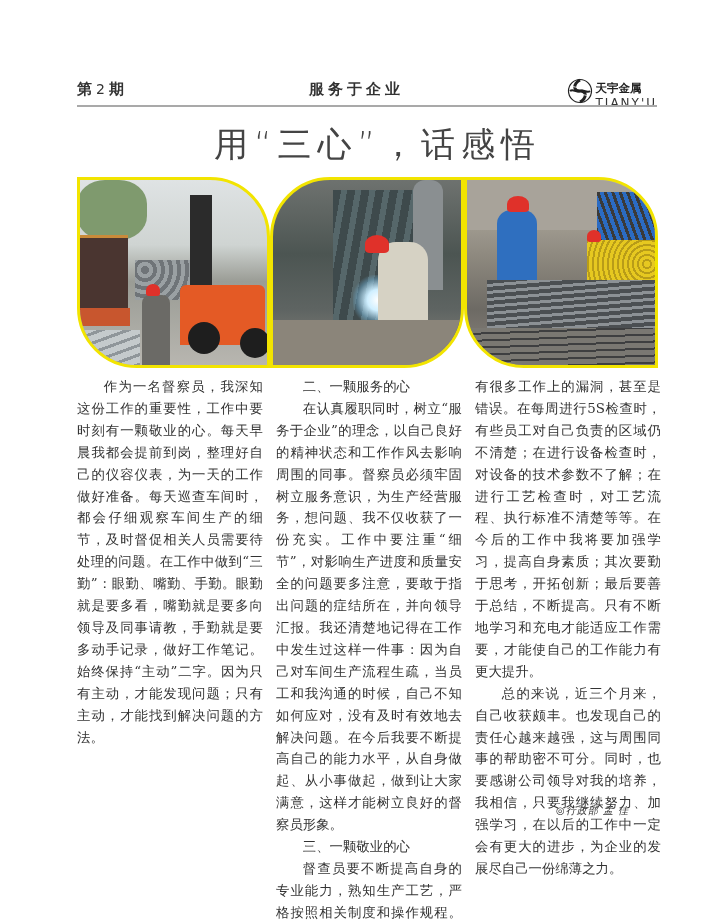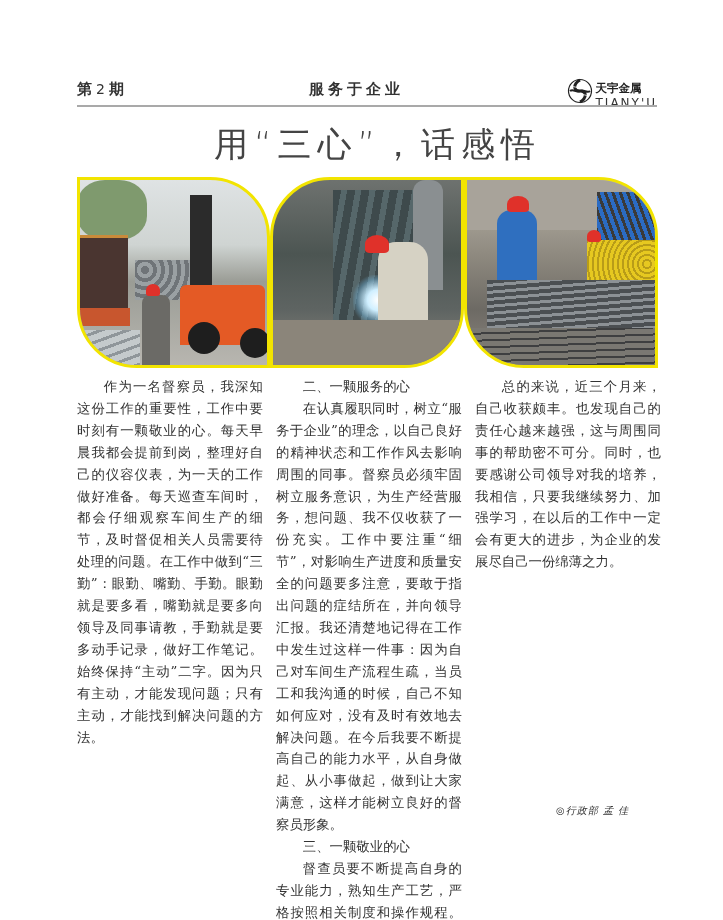--- a/index.html
+++ b/index.html
@@ -102,16 +102,17 @@
 </div>
 
 <div class="col col2">
   <p class="heading">二、一颗服务的心</p>
   <p class="ind">在认真履职同时，树立“服务于企业”的理念，以自己良好的精神状态和工作作风去影响周围的同事。督察员必须牢固树立服务意识，为生产经营服务，想问题、我不仅收获了一份充实。工作中要注重“细节”，对影响生产进度和质量安全的问题要多注意，要敢于指出问题的症结所在，并向领导汇报。我还清楚地记得在工作中发生过这样一件事：因为自己对车间生产流程生疏，当员工和我沟通的时候，自己不知如何应对，没有及时有效地去解决问题。在今后我要不断提高自己的能力水平，从自身做起、从小事做起，做到让大家满意，这样才能树立良好的督察员形象。</p>
   <p class="heading">三、一颗敬业的心</p>
   <p class="ind">督查员要不断提高自身的专业能力，熟知生产工艺，严格按照相关制度和操作规程。如果不学习，就会</p>
 </div>
 
 <div class="col col3">
+  <p>有很多工作上的漏洞，甚至是错误。在每周进行5S检查时，有些员工对自己负责的区域仍不清楚；在进行设备检查时，对设备的技术参数不了解；在进行工艺检查时，对工艺流程、执行标准不清楚等等。在今后的工作中我将要加强学习，提高自身素质；其次要勤于思考，开拓创新；最后要善于总结，不断提高。只有不断地学习和充电才能适应工作需要，才能使自己的工作能力有更大提升。</p>
   <p class="ind">总的来说，近三个月来，自己收获颇丰。也发现自己的责任心越来越强，这与周围同事的帮助密不可分。同时，也要感谢公司领导对我的培养，我相信，只要我继续努力、加强学习，在以后的工作中一定会有更大的进步，为企业的发展尽自己一份绵薄之力。</p>
 </div>
 
 <div class="sig">◎行政部 孟 佳</div>
 
 </body></html>

